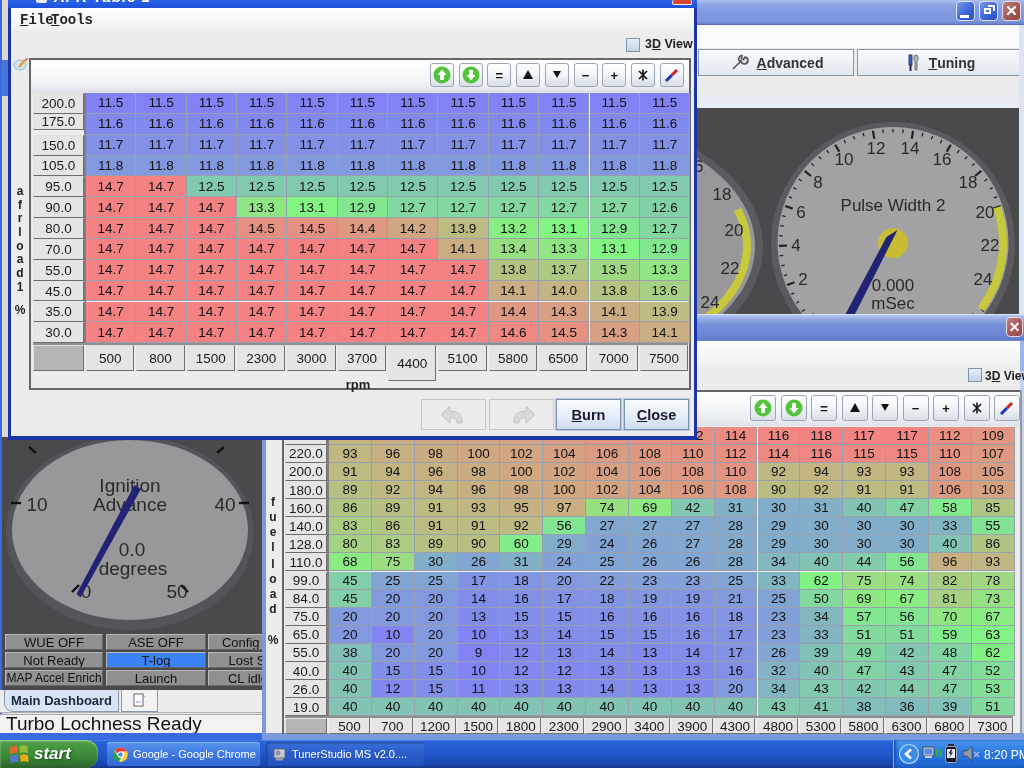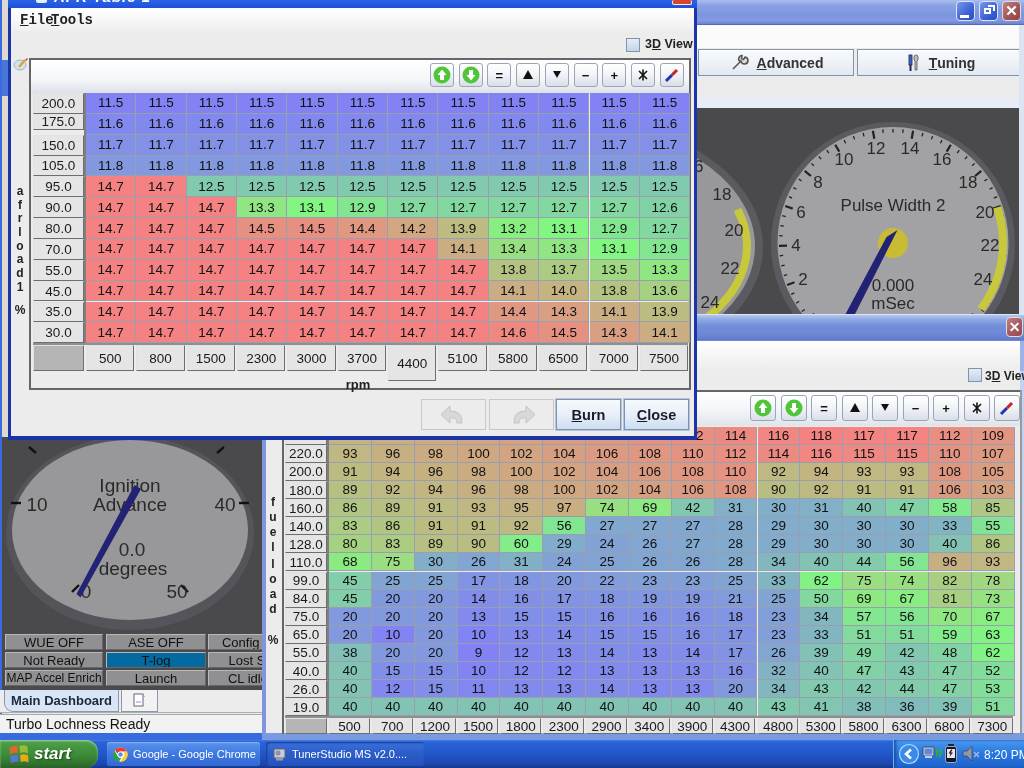--- a/index.html
+++ b/index.html
@@ -144,35 +144,35 @@
 <text x="86" y="598" font-size="19" fill="#2a2a2a" text-anchor="middle" font-family="Liberation Sans">0</text>
 <text x="177" y="598" font-size="19" fill="#2a2a2a" text-anchor="middle" font-family="Liberation Sans">50</text>
 <text x="132" y="556" font-size="19" fill="#2a2a2a" text-anchor="middle" font-family="Liberation Sans">0.0</text>
 <text x="133" y="575" font-size="19" fill="#2a2a2a" text-anchor="middle" font-family="Liberation Sans">degrees</text>
 <polygon points="134.5,485 141,489 80.5,597.5 76.5,594" fill="#232375"></polygon>
 </svg>
 <div class="abs" style="left:5px;top:634px;width:98px;height:16px;background:#909092;border:1px solid #b8b8b8;border-bottom-color:#666;border-right-color:#666;display:flex;align-items:center;justify-content:center;font-size:13px;color:#111;white-space:nowrap;overflow:hidden;">WUE OFF</div>
 <div class="abs" style="left:106px;top:634px;width:100px;height:16px;background:#909092;border:1px solid #b8b8b8;border-bottom-color:#666;border-right-color:#666;display:flex;align-items:center;justify-content:center;font-size:13px;color:#111;white-space:nowrap;overflow:hidden;">ASE OFF</div>
 <div class="abs" style="left:208px;top:634px;width:98px;height:16px;background:#909092;border:1px solid #b8b8b8;border-bottom-color:#666;border-right-color:#666;display:flex;align-items:center;justify-content:center;font-size:13px;color:#111;white-space:nowrap;overflow:hidden;">Config Error</div>
 <div class="abs" style="left:5px;top:652px;width:98px;height:16px;background:#909092;border:1px solid #b8b8b8;border-bottom-color:#666;border-right-color:#666;display:flex;align-items:center;justify-content:center;font-size:13px;color:#111;white-space:nowrap;overflow:hidden;">Not Ready</div>
-<div class="abs" style="left:106px;top:652px;width:100px;height:16px;background:#0369a1;border:1px solid #b8b8b8;border-bottom-color:#666;border-right-color:#666;display:flex;align-items:center;justify-content:center;font-size:13px;color:#111;white-space:nowrap;overflow:hidden;">T-log</div>
+<div class="abs" style="left:106px;top:652px;width:100px;height:16px;background:#3b82f6;border:1px solid #b8b8b8;border-bottom-color:#666;border-right-color:#666;display:flex;align-items:center;justify-content:center;font-size:13px;color:#111;white-space:nowrap;overflow:hidden;">T-log</div>
 <div class="abs" style="left:208px;top:652px;width:98px;height:16px;background:#909092;border:1px solid #b8b8b8;border-bottom-color:#666;border-right-color:#666;display:flex;align-items:center;justify-content:center;font-size:13px;color:#111;white-space:nowrap;overflow:hidden;">Lost Sync</div>
 <div class="abs" style="left:5px;top:670px;width:98px;height:16px;background:#909092;border:1px solid #b8b8b8;border-bottom-color:#666;border-right-color:#666;display:flex;align-items:center;justify-content:center;font-size:12px;color:#111;white-space:nowrap;overflow:hidden;">MAP Accel Enrich</div>
 <div class="abs" style="left:106px;top:670px;width:100px;height:16px;background:#909092;border:1px solid #b8b8b8;border-bottom-color:#666;border-right-color:#666;display:flex;align-items:center;justify-content:center;font-size:13px;color:#111;white-space:nowrap;overflow:hidden;">Launch</div>
 <div class="abs" style="left:208px;top:670px;width:98px;height:16px;background:#909092;border:1px solid #b8b8b8;border-bottom-color:#666;border-right-color:#666;display:flex;align-items:center;justify-content:center;font-size:13px;color:#111;white-space:nowrap;overflow:hidden;">CL idle on</div>
 <div class="abs" style="left:0;top:690px;width:262px;height:23px;background:#ececec;border-bottom:1px solid #a8b0bc;"></div>
 <div class="abs" style="left:4px;top:690px;width:115px;height:22px;background:#d9e5f6;border:1px solid #8899ad;border-top:none;border-bottom-left-radius:9px;display:flex;align-items:center;justify-content:center;font-size:13px;font-weight:bold;color:#1a2a3a;">Main Dashboard</div>
 <div class="abs" style="left:121px;top:690px;width:37px;height:22px;background:#f2f2f2;border:1px solid #8899ad;border-top:none;display:flex;align-items:center;justify-content:center;">
       <svg width="13" height="15">
         <rect x="1" y="1" width="9" height="12" fill="#fff" stroke="#667"></rect>
         <path d="M10 1 l2 3 l-2 0 z" fill="#99a"></path>
         <line x1="3" y1="9" x2="8" y2="9" stroke="#88f"></line>
       </svg>
     </div>
-<div class="abs" style="left:0;top:714px;width:262px;height:19px;background:#f2f2f2;border-top:1px solid #aaa;display:flex;align-items:center;font-size:14px;color:#111;padding-left:6px;">Turbo Lochness Ready</div>
+<div class="abs" style="left:0;top:714px;width:262px;height:19px;background:#f2f2f2;border-top:1px solid #aaa;display:flex;align-items:center;font-size:19px;color:#111;padding-left:6px;">Turbo Lochness Ready</div>
 <div class="abs" style="left:0;top:733px;width:262px;height:7px;background:#3a6ae0;"></div>
 </div>
 <div class="abs" style="left:262px;top:314px;width:762px;height:426px;">
 <div class="abs" style="left:0;top:0;width:762px;height:27px;background:linear-gradient(180deg,#b4c6ee 0%,#8fa8e4 18%,#728fd8 40%,#6e88d6 75%,#5f78c8 96%,#8098d8 100%);border-top:1px solid #d8e2f8;"></div>
 <div class="abs" style="left:744px;top:3px;width:17px;height:20px;border-radius:4px;border:1px solid #e8dada;background:linear-gradient(135deg,#c08080 0%,#a45a5e 55%,#964a4e 100%);display:flex;align-items:center;justify-content:center;color:#fff;font-size:14px;font-weight:bold;">✕</div>
 <div class="abs" style="left:0;top:27px;width:762px;height:392px;background:#ececec;border-left:4px solid #7e97dc;border-right:4px solid #c2d2f0;"></div>
 <div class="abs" style="left:0;top:419px;width:762px;height:7px;background:#7a9ae0;"></div>
 <div class="abs" style="left:0;top:27px;width:762px;height:30px;background:linear-gradient(180deg,#ffffff 0%,#f4f4f4 55%,#ececec 100%);border-left:4px solid #9db4e8;border-right:4px solid #9db4e8;"></div>
 <div class="abs" style="left:706px;top:54px;width:14px;height:14px;background:linear-gradient(180deg,#e4edf8 0%,#c2d4e8 100%);border:1px solid #8294a8;"></div>
 <div class="abs" style="left:723px;top:55px;font-size:12px;font-weight:bold;color:#222;white-space:nowrap;">3<u>D</u> View</div>

